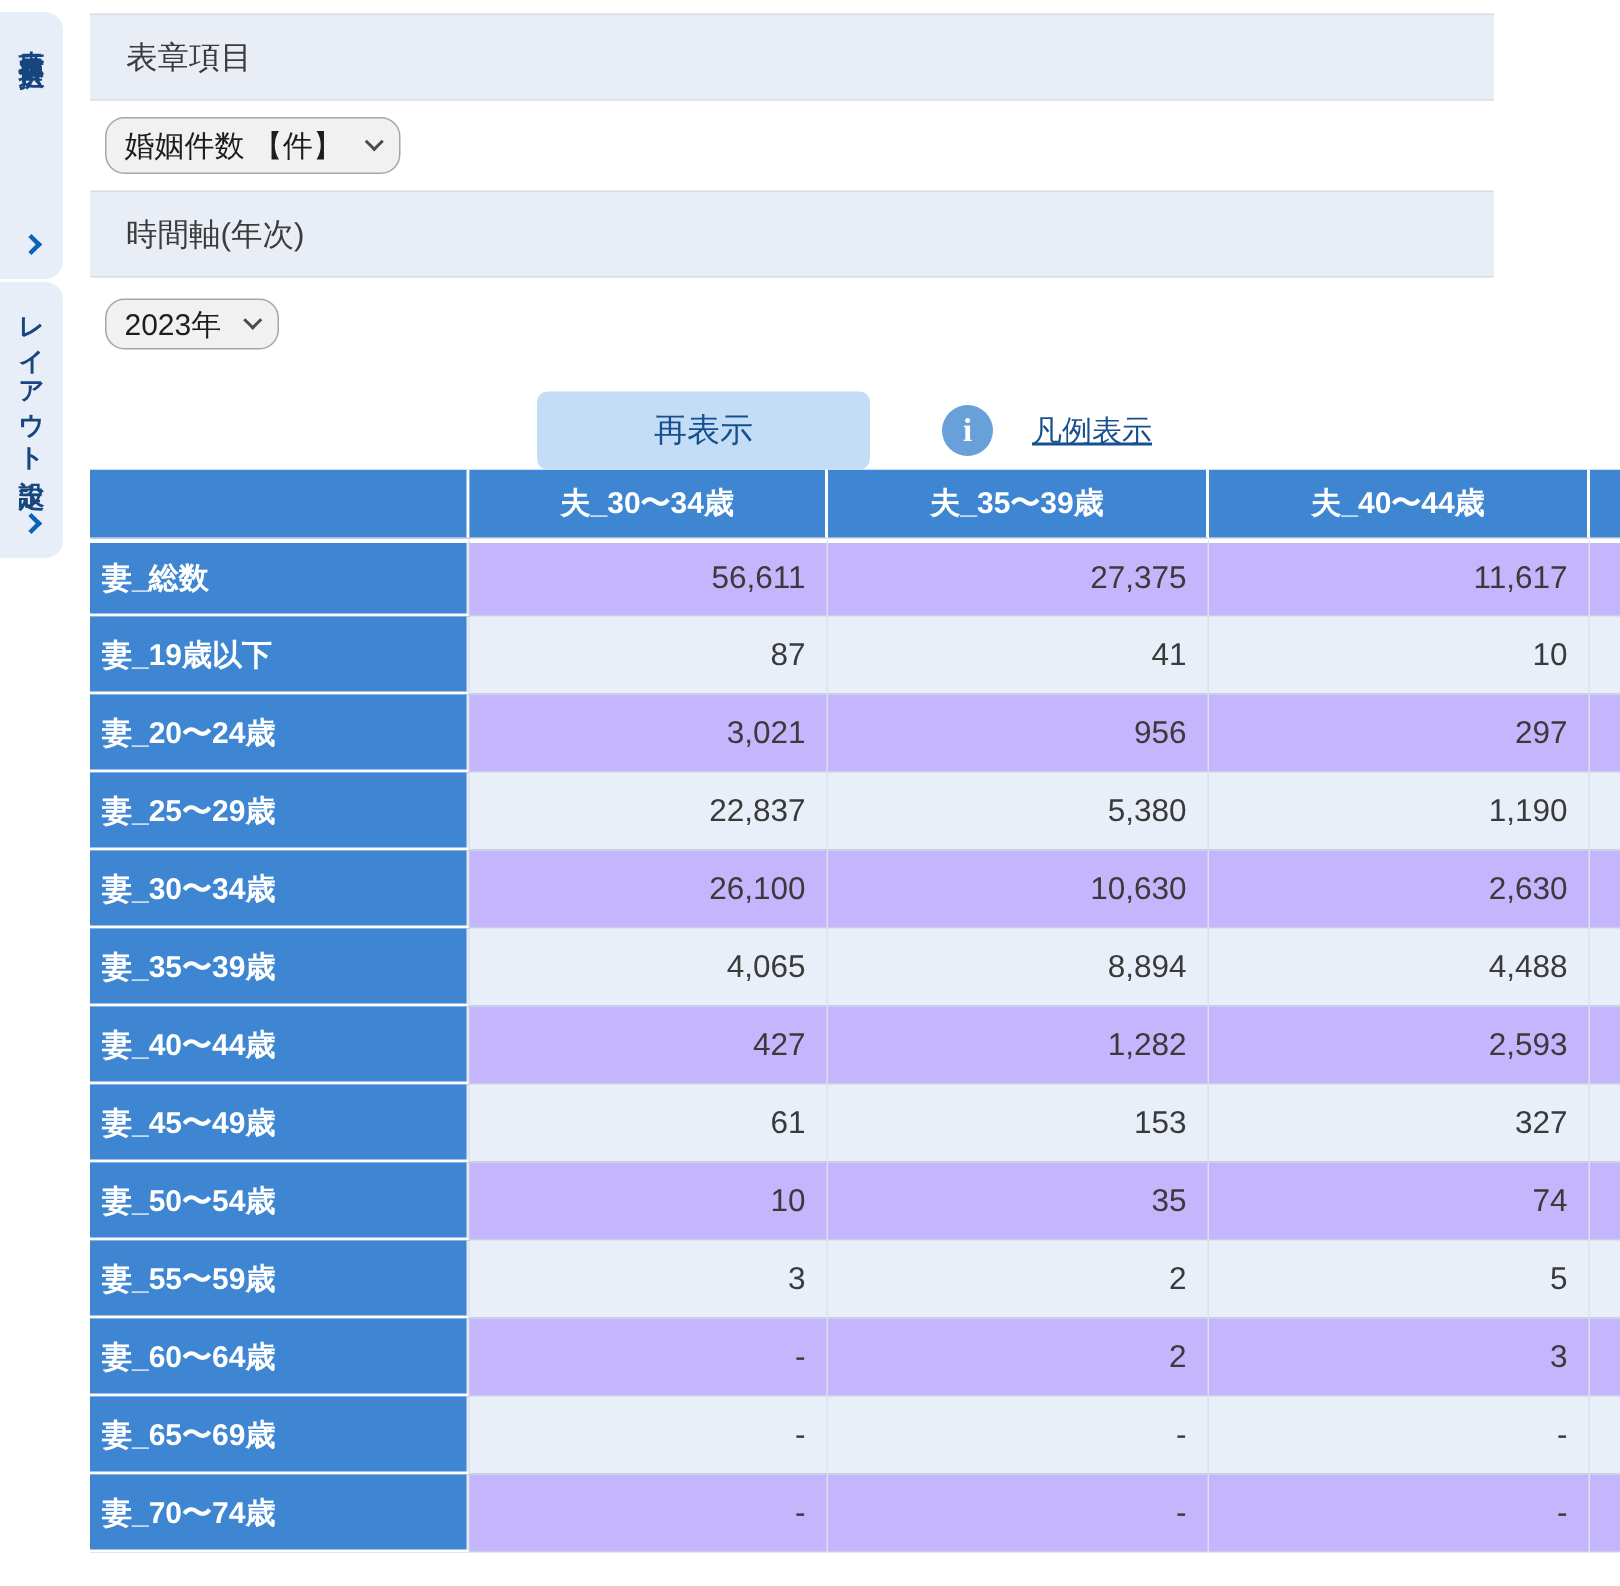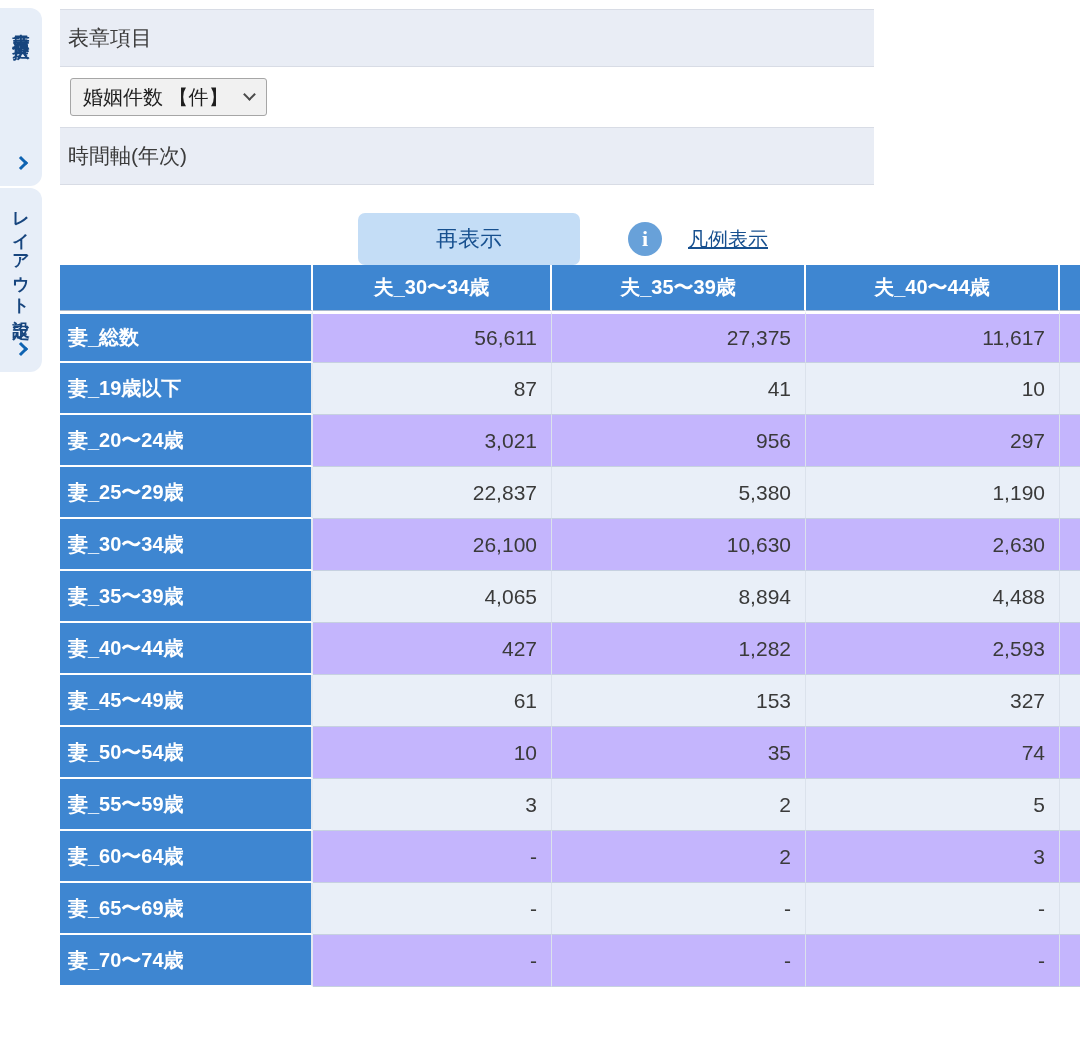--- a/index.html
+++ b/index.html
@@ -27,32 +27,32 @@
   }
   .chev-right {
     width: 10px; height: 10px; margin-top: auto; margin-bottom: 18px;
     border-top: 3px solid #0e63b2; border-right: 3px solid #0e63b2;
     transform: rotate(45deg);
   }
 
   
   .main { position: absolute; left: 60px; top: 0; width: 1020px; }
   .panel-bar {
-    width: 814px; height: 58px; background: #e9edf5;
+    width: 936px; height: 58px; background: #e9edf5;
     border-top: 1px solid #d8dce5; border-bottom: 1px solid #d8dce5;
-    display: flex; align-items: center; padding-left: 8px;
+    display: flex; align-items: center; padding-left: 24px;
     font-size: 21px; color: #3c3c3c;
   }
   .bar1 { margin-top: 9px; }
   .bar2 { margin-top: 11px; }
 
   .select-row { height: auto; }
   .select-box {
     display: inline-flex; align-items: center; gap: 16px;
-    background: #f1f1f1; border: 1px solid #a6a6a6; border-radius: 3px;
+    background: #f1f1f1; border: 1px solid #a6a6a6; border-radius: 13px;
     margin-left: 10px; padding: 0 12px; font-size: 20px; color: #1d1d1d;
     cursor: pointer;
   }
   .sel1 { height: 38px; margin-top: 11px; }
   .sel2 { height: 34px; margin-top: 14px; }
   .chev-down {
     width: 9px; height: 9px; margin-top: -5px;
     border-right: 2px solid #4a4a4a; border-bottom: 2px solid #4a4a4a;
     transform: rotate(45deg);
   }
@@ -133,20 +133,26 @@
       <div class="select-box sel1">
         <span>婚姻件数 【件】</span>
         <span class="chev-down"></span>
       </div>
     </div>
 
     <div class="panel-bar bar2">
       <span>時間軸(年次)</span>
     </div>
 
+    <div class="select-row">
+      <div class="select-box sel2">
+        <span>2023年</span>
+        <span class="chev-down"></span>
+      </div>
+    </div>
 
     <div class="controls">
       <button class="redisplay-btn">再表示</button>
       <span class="info-circle">i</span>
       <a class="legend-link">凡例表示</a>
     </div>
 
     <div class="table-wrap">
       <table class="stat">
         <colgroup>

